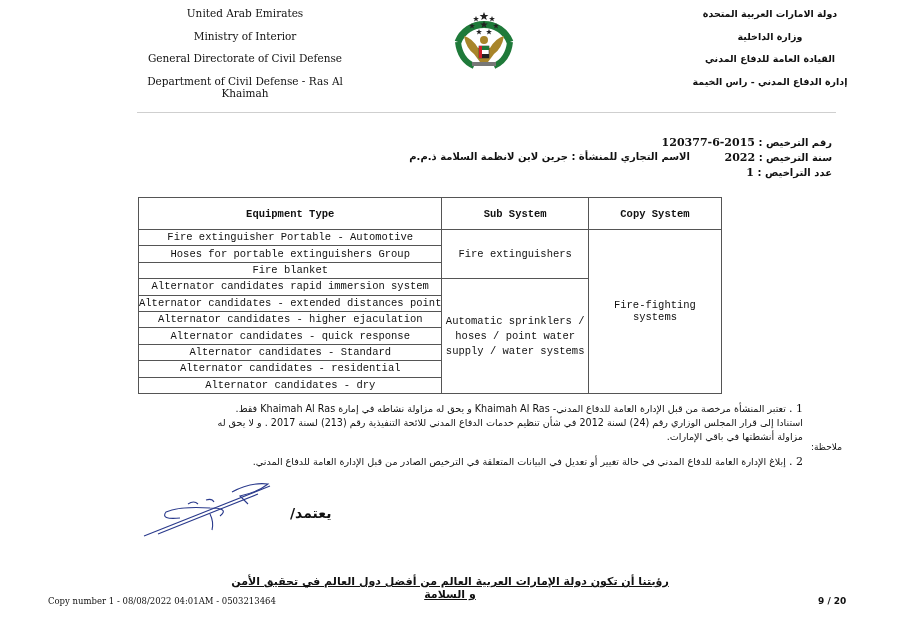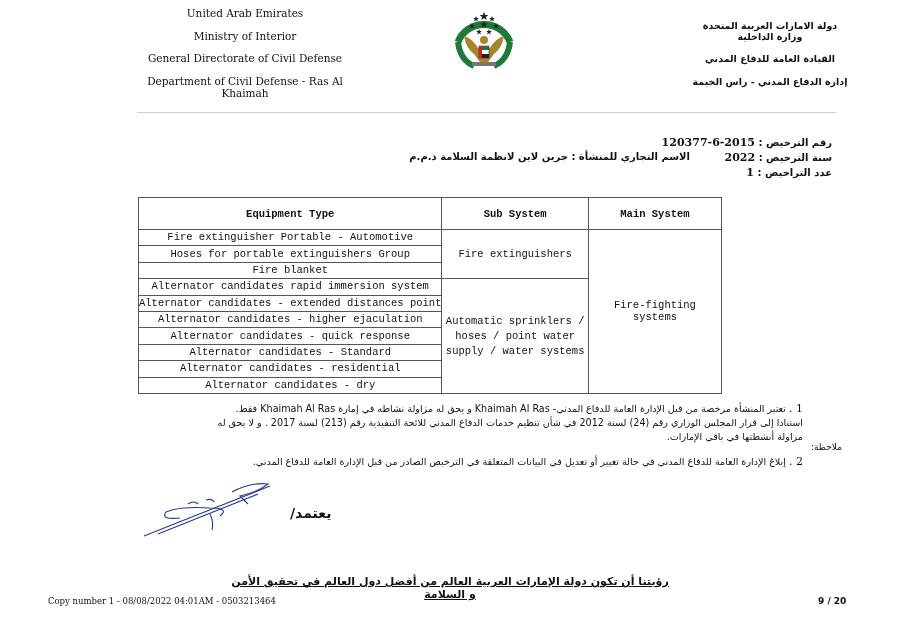--- a/index.html
+++ b/index.html
@@ -82,21 +82,21 @@
     <path d="M16 34 Q24 36 30 46 L36 44 L42 46 Q48 36 56 34 Q54 46 46 52 L40 60 L32 60 L26 52 Q18 46 16 34 Z" fill="#a8852a"></path>
     <circle cx="36" cy="38" r="4" fill="#a8852a"></circle>
     <rect x="31" y="44" width="10" height="12" fill="#fff" stroke="#333" stroke-width="0.6"></rect>
     <rect x="31" y="44" width="3" height="12" fill="#d0202a"></rect>
     <rect x="34" y="44" width="7" height="4" fill="#1f7a3a"></rect>
     <rect x="34" y="52" width="7" height="4" fill="#222"></rect>
     <rect x="24" y="60" width="24" height="4" fill="#777"></rect>
   </svg>
 </div>
 
-<div class="abs hdr-ar" style="top:20px;text-align:center;">دولة الامارات العربية المتحدة</div>
+<div class="abs hdr-ar" style="top:8px;text-align:center;">دولة الامارات العربية المتحدة</div>
 <div class="abs hdr-ar" style="top:31px;">وزارة الداخلية</div>
 <div class="abs hdr-ar" style="top:53px;">القيادة العامة للدفاع المدني</div>
 <div class="abs hdr-ar" style="top:76px;">إدارة الدفاع المدني - راس الخيمة</div>
 
 <div class="abs divider"></div>
 
 <div class="abs info" style="right:68px; top:136px;">
   <span>رقم الترخيص :</span>
   <span class="val">2015-6-120377</span>
 </div>
@@ -111,21 +111,21 @@
 <div class="abs info" style="right:210px; top:151px;">
   <span>الاسم التجاري للمنشأة :</span>
   <span>جرين لاين لانظمة السلامة ذ.م.م</span>
 </div>
 
 <table class="equip">
   <thead>
     <tr>
       <th class="col1">Equipment Type</th>
       <th class="col2">Sub System</th>
-      <th class="col3">Main System</th>
+      <th class="col3">Copy System</th>
     </tr>
   </thead>
   <tbody>
     <tr>
       <td class="eq">Fire extinguisher Portable - Automotive</td>
       <td rowspan="3">Fire extinguishers</td>
       <td rowspan="10">Fire-fighting systems</td>
     </tr>
     <tr>
       <td class="eq">Hoses for portable extinguishers Group</td>

